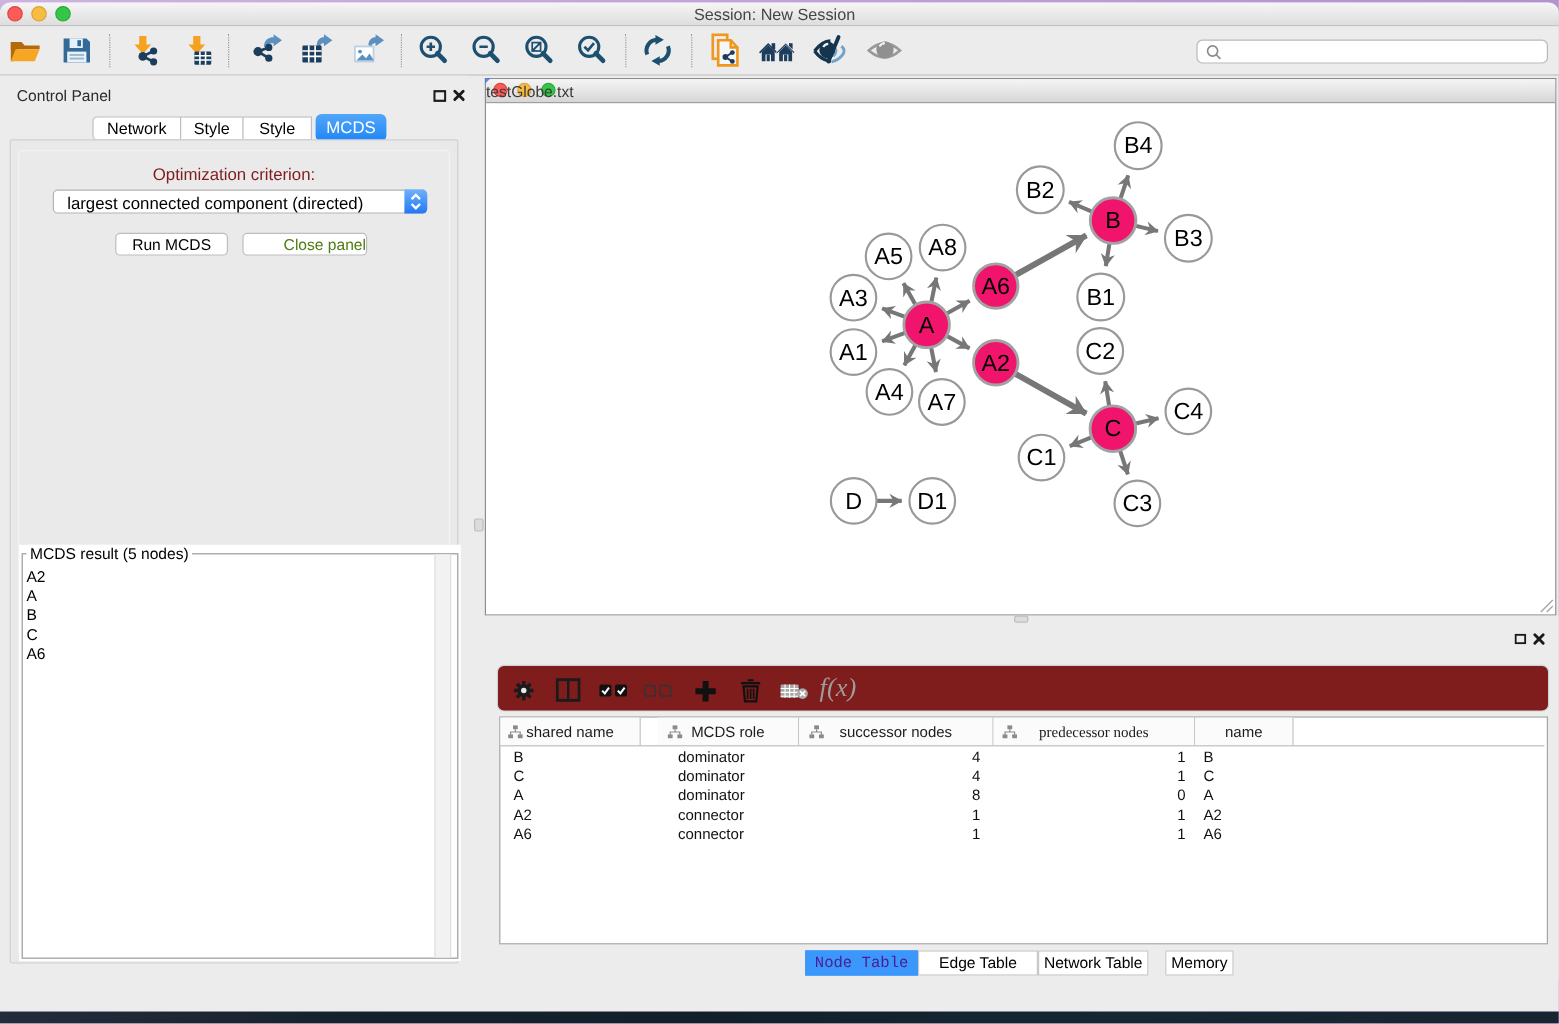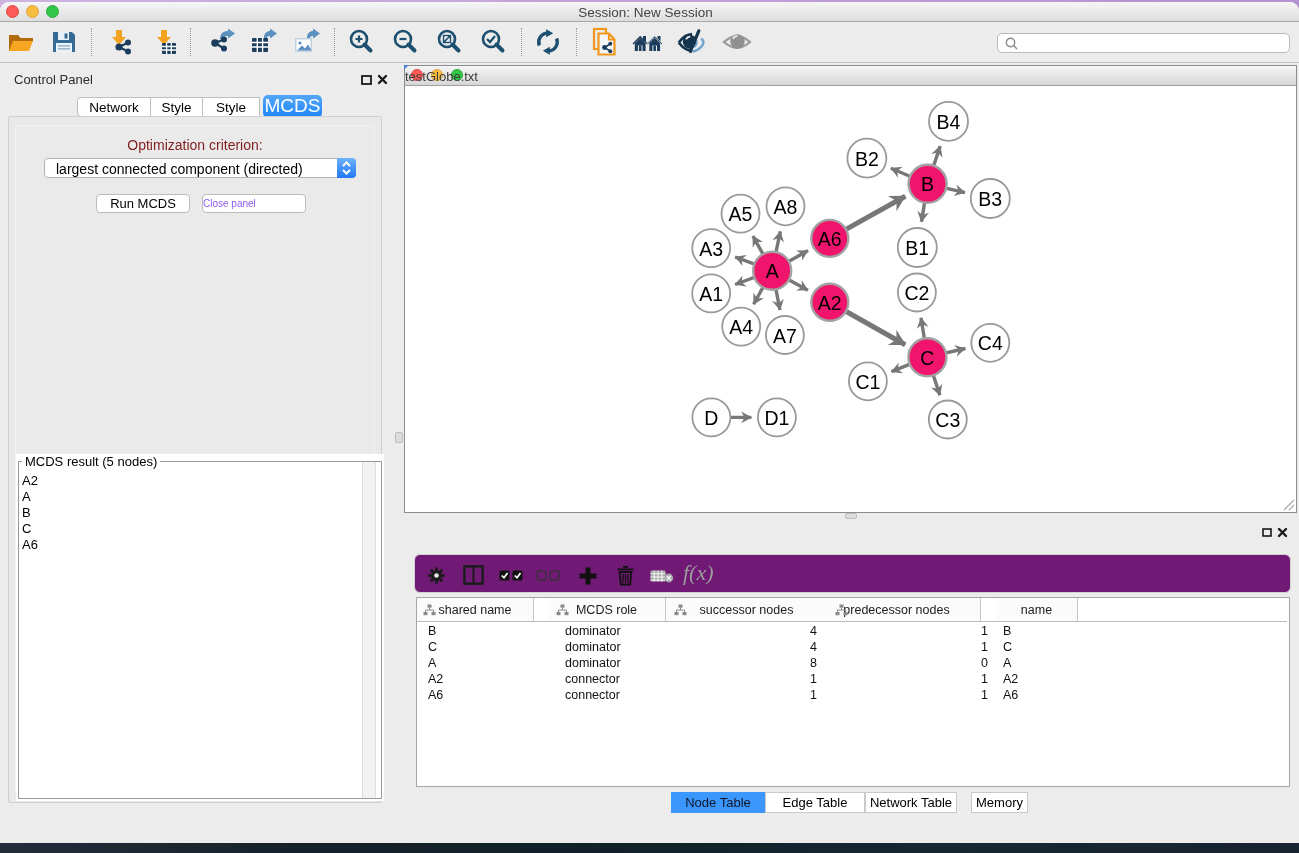--- a/index.html
+++ b/index.html
@@ -29,35 +29,35 @@
   border-left:1px dotted #9a9a9a; }
 .ticon { position:absolute; top:4px; }
 #searchbox { position:absolute; left:997px; top:11px; width:293px; height:20px;
   background:#fff; border:1px solid #b9b9b9; border-radius:5px; }
 
 #cpanel { position:absolute; left:0; top:61px; width:390px; height:756px; background:#ececec; }
 #cpanel .hdr { position:absolute; left:14px; top:9px; font-size:13px; color:#2b2b2b; }
 .tab { position:absolute; top:34px; height:20px; background:#fff; border:1px solid #bfbfbf;
   font-size:13.5px; color:#000; text-align:center; line-height:19px; }
 .tabsel { position:absolute; top:32px; height:23px; background:linear-gradient(#53a6f8,#1e86f7); border-radius:5px;
-  font-size:19px; color:#fff; text-align:center; line-height:22px; }
+  font-size:14px; color:#fff; text-align:center; line-height:22px; }
 #tabpane { position:absolute; left:8px; top:53px; width:374px; height:687px;
   background:#e9e9e9; border:1px solid #d0d0d0; border-radius:2px; }
 
 #netwin { position:absolute; left:404px; top:63px; width:893px; height:448px;
   background:#fff; border:1px solid #8d8d8d; }
 #nettb { position:absolute; left:0; top:0; width:100%; height:20px;
   background:linear-gradient(#f5f5f5,#d6d6d6); border-bottom:1px solid #9f9f9f; }
 #nettb .title { position:absolute; left:0; right:0; top:3px; 
   font-size:13px; color:#3b3b3b; }
 
 #tpanel { position:absolute; left:404px; top:511px; width:895px; height:304px; background:#ececec; }
 #tpanel .hdr { position:absolute; left:18px; top:13px; font-size:13px; color:#2b2b2b;margin-top:36px; }
 #ttoolbar { position:absolute; left:10px; top:41px; width:877px; height:39px;
-  background:#701a75; border:1px solid #d2d2d2; border-radius:6px; }
+  background:#7f1d1d; border:1px solid #d2d2d2; border-radius:6px; }
 #dtable { position:absolute; left:12px; top:84px; width:874px; height:190px;
   background:#fff; border:1px solid #a5a5a5; }
 .th { position:absolute; top:0; height:23px; background:#fbfbfb;
   border-right:1px solid #c6c6c6; font-size:12.5px; color:#1c1c1c; }
 .th span { position:absolute; left:0; right:0; top:5px; text-align:center; }
 .cell { position:absolute; font-size:12.5px; color:#111; height:16px; line-height:16px; }
 
 .btab { position:absolute; top:279px; height:21px; background:#fff; border:1px solid #c9c9c9;
   font-size:13px; color:#000; text-align:center; line-height:20px; }
 
@@ -245,21 +245,21 @@
       <div style="position:absolute;left:35px;top:41px;width:312px;height:20px;background:#fff;border:1px solid #b3b3b3;border-radius:4px;text-decoration:underline;">
         <div style="position:absolute;left:11px;top:2px;font-size:14px;color:#000;">largest connected component (directed)</div>
         <div style="position:absolute;right:-1px;top:-1px;width:19px;height:20px;border-radius:0 4px 4px 0;background:linear-gradient(#6db2fb,#2377f4);">
           <svg width="19" height="20" viewBox="0 0 19 20">
             <path d="M6 8 L9.5 4.5 L13 8" fill="none" stroke="#fff" stroke-width="2"></path>
             <path d="M6 12 L9.5 15.5 L13 12" fill="none" stroke="#fff" stroke-width="2"></path>
           </svg>
         </div>
       </div>
       <div style="position:absolute;left:87px;top:77px;width:94px;height:19px;background:#fff;border:1px solid #bdbdbd;border-radius:4px;text-align:center;line-height:18px;font-size:13px;color:#000;">Run MCDS</div>
-      <div style="position:absolute;left:193px;top:77px;width:104px;height:19px;background:#fff;border:1px solid #bdbdbd;border-radius:4px;text-align:left;line-height:18px;font-size:10px;color:#8b5cf6;">Close panel</div>
+      <div style="position:absolute;left:193px;top:77px;width:104px;height:19px;background:#fff;border:1px solid #bdbdbd;border-radius:4px;text-align:right;line-height:18px;font-size:13px;color:#4d7c0f;">Close panel</div>
 
       <div style="position:absolute;left:7px;top:337px;width:368px;height:347px;background:#fff;">
         <div style="position:absolute;left:2px;top:7px;right:2px;bottom:2px;border:1px solid #9a9a9a;"></div>
         <div style="position:absolute;left:6px;top:0px;background:#fff;padding:0 3px;font-size:13px;color:#000;">MCDS result (5 nodes)</div>
         <div style="position:absolute;left:346px;top:8px;width:14px;bottom:3px;background:#f2f2f2;border-left:1px solid #dedede;border-right:1px solid #dedede;"></div>
         <div style="position:absolute;left:6px;top:19px;font-size:13px;color:#000;line-height:16px;">A2<br>A<br>B<br>C<br>A6</div>
       </div>
     </div>
   </div>
 
@@ -408,21 +408,21 @@
     <div id="dtable">
       <div class="th" style="left:0;width:117px;">
           <span>shared name</span>
         </div>
       <div class="th" style="left:131px;width:118px;">
           <span>MCDS role</span>
         </div>
       <div class="th" style="left:249px;width:162px;">
           <span>successor nodes</span>
         </div>
-      <div class="th" style="left:396px;width:168px;">
+      <div class="th" style="left:411px;width:168px;font-family:Liberation Serif, serif;">
           <span>predecessor nodes</span>
         </div>
       <div class="th" style="left:579px;width:82px;">
           <span>name</span>
         </div>
       <div style="position:absolute;left:0;top:23px;width:870px;height:0;border-top:1px solid #bdbdbd;"></div>
       <div class="cell" style="left:11px;top:25px;">B</div>
       <div class="cell" style="left:148px;top:25px;">dominator</div>
       <div class="cell" style="left:300px;top:25px;width:100px;text-align:right;">4</div>
       <div class="cell" style="left:471px;top:25px;width:100px;text-align:right;">1</div>
@@ -473,19 +473,19 @@
 </svg>
       <svg style="position:absolute;left:418px;top:6px;" width="13" height="12" viewBox="0 0 13 12">
   <g fill="#8a8a8a">
             <rect x="4.5" y="0.5" width="4" height="3.2"></rect>
             <rect x="0.5" y="8" width="4" height="3.2"></rect>
             <rect x="8.5" y="8" width="4" height="3.2"></rect>
           </g>
   <path d="M6.5 3.7 v2.3 M2.5 8 v-2 h8 v2" stroke="#8a8a8a" stroke-width="1" fill="none"></path>
 </svg>
     </div>
-    <div class="btab" style="left:267px;width:94px;background:#3b97fb;border-color:#3b97fb;color:#0f172a;">Node Table</div>
+    <div class="btab" style="left:267px;width:94px;background:#3b97fb;border-color:#3b97fb;color:#4c1d95;font-family:Liberation Mono, monospace;">Node Table</div>
     <div class="btab" style="left:361px;width:100px;">Edge Table</div>
     <div class="btab" style="left:461px;width:92px;">Network Table</div>
     <div class="btab" style="left:567px;width:57px;">Memory</div>
   </div>
 </div>
 <div id="deskbot"></div>
 
 </body></html>

